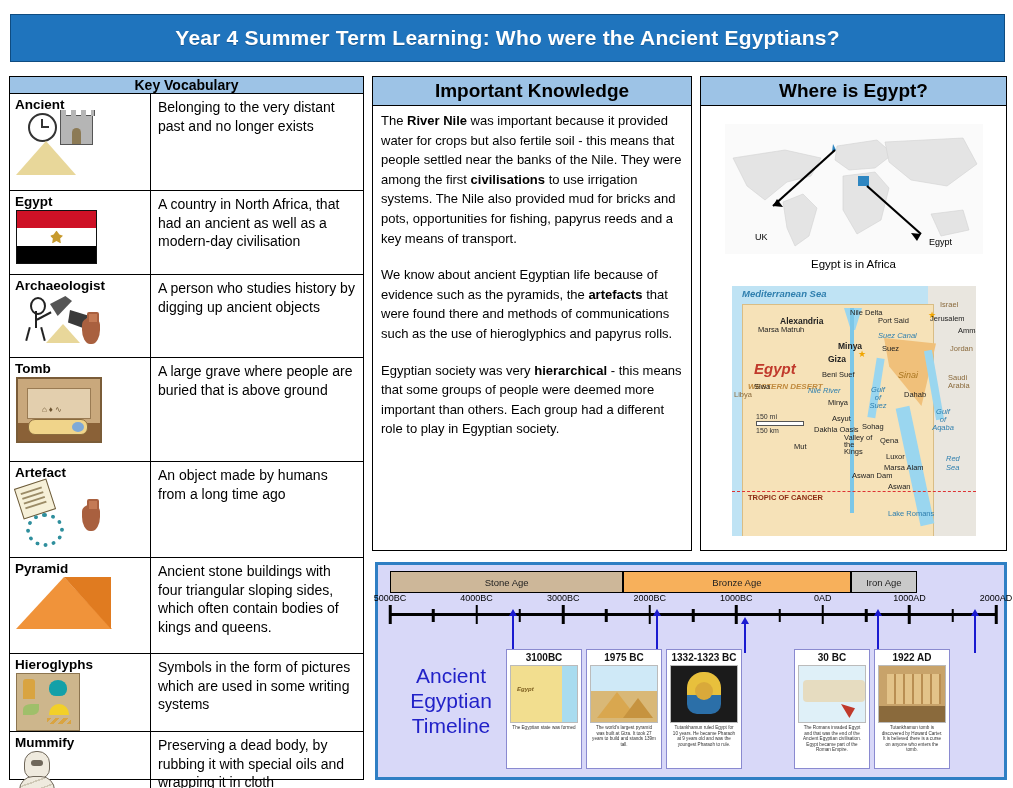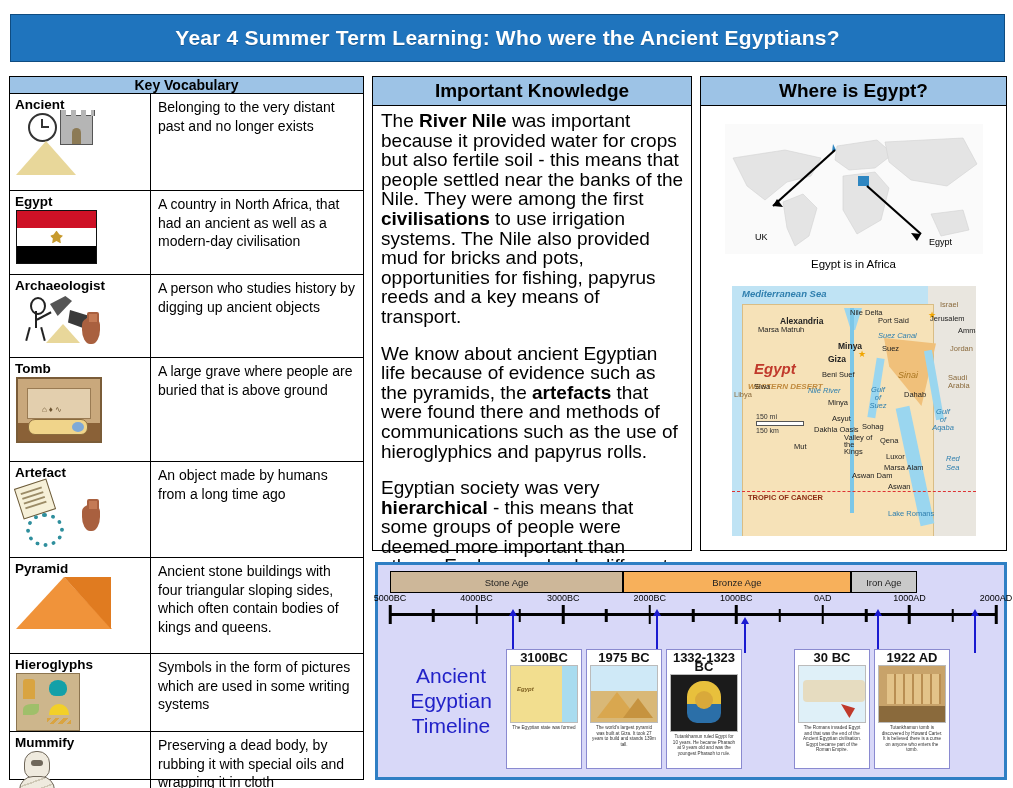--- a/index.html
+++ b/index.html
@@ -120,21 +120,21 @@
         border:1.5px solid #6f675a;border-radius:12px 12px 10px 10px;}
   .mummy .hdm:after{content:"";position:absolute;left:6px;top:8px;width:12px;height:6px;background:#6f675a;border-radius:3px;}
   .mummy .bdm{position:absolute;left:3px;top:25px;width:34px;height:51px;background:#efeade;
         border:1.5px solid #6f675a;border-radius:14px 14px 6px 6px;
         background-image:repeating-linear-gradient(-20deg,transparent 0 7px,#cfc8b6 7px 8.5px);}
   
   .know{position:absolute;left:372px;top:76px;width:320px;height:475px;}
   .know .sec-head{height:30px;width:100%;}
   .know-body{
     border:1px solid #000;border-top:0;box-sizing:border-box;height:445px;
-    padding:5px 7px 0 8px;font-size:19px;line-height:19.6px;background:#fff;
+    padding:5px 7px 0 8px;font-size:13px;line-height:19.6px;background:#fff;
   }
   .know-body p{margin:0 0 17px 0;}
   .know-body b{font-weight:bold;}
   
   .where{position:absolute;left:700px;top:76px;width:307px;height:475px;}
   .where .sec-head{height:30px;width:100%;}
   .where-body{border:1px solid #000;border-top:0;box-sizing:border-box;height:445px;background:#fff;position:relative;}
   .worldmap{position:absolute;left:24px;top:18px;width:258px;height:130px;background:#fafafa;overflow:hidden;}
   .worldmap svg{display:block;}
   .africa-note{position:absolute;left:0;right:0;top:152px;text-align:center;font-size:11.5px;}
@@ -178,21 +178,21 @@
   .axis .tick{position:absolute;top:12px;width:2.5px;height:19px;background:#000;transform:translateX(-50%);}
   .arrows{position:absolute;left:12px;top:48px;right:8px;height:40px;}
   .arrow{position:absolute;bottom:0;width:2px;background:#1a1ad0;transform:translateX(-50%);}
   .arrow:before{content:"";position:absolute;left:-3px;top:-6px;border-left:4px solid transparent;
         border-right:4px solid transparent;border-bottom:7px solid #1a1ad0;}
   .tl-title{position:absolute;left:18px;top:98px;width:110px;text-align:center;
         font-size:21px;color:#2222c8;line-height:25px;}
   .cards{position:absolute;left:128px;top:84px;right:8px;height:124px;}
   .card{position:absolute;top:0;width:76px;height:120px;background:#fff;border:1px solid #8a8ad0;
         box-sizing:border-box;padding:3px 3px 0 3px;text-align:center;overflow:hidden;}
-  .card .cdate{font-size:13px;font-weight:bold;color:#111;line-height:9px;}
+  .card .cdate{font-size:10px;font-weight:bold;color:#111;line-height:9px;}
   .card .cimg{width:100%;height:58px;margin:3px 0 2px;position:relative;overflow:hidden;border:1px solid #bbb;box-sizing:border-box;}
   .card .ccap{font-size:4.6px;line-height:5.6px;color:#333;padding:0 2px;}
   
   .img-egmap{background:#f2de8f;position:relative;}
   .img-egmap:after{content:"";position:absolute;right:0;top:0;width:22%;height:100%;background:#a9dcef;}
   .img-egmap i{position:absolute;left:6px;top:20px;font-size:6px;color:#7a5c1e;font-style:italic;font-weight:bold;}
   .img-pyr{background:linear-gradient(#cfe9f7 0 45%,#d9b877 45% 100%);position:relative;}
   .img-pyr:before{content:"";position:absolute;left:6px;bottom:4px;border-left:20px solid transparent;
         border-right:20px solid transparent;border-bottom:26px solid #d9a74f;}
   .img-pyr:after{content:"";position:absolute;right:4px;bottom:4px;border-left:15px solid transparent;

